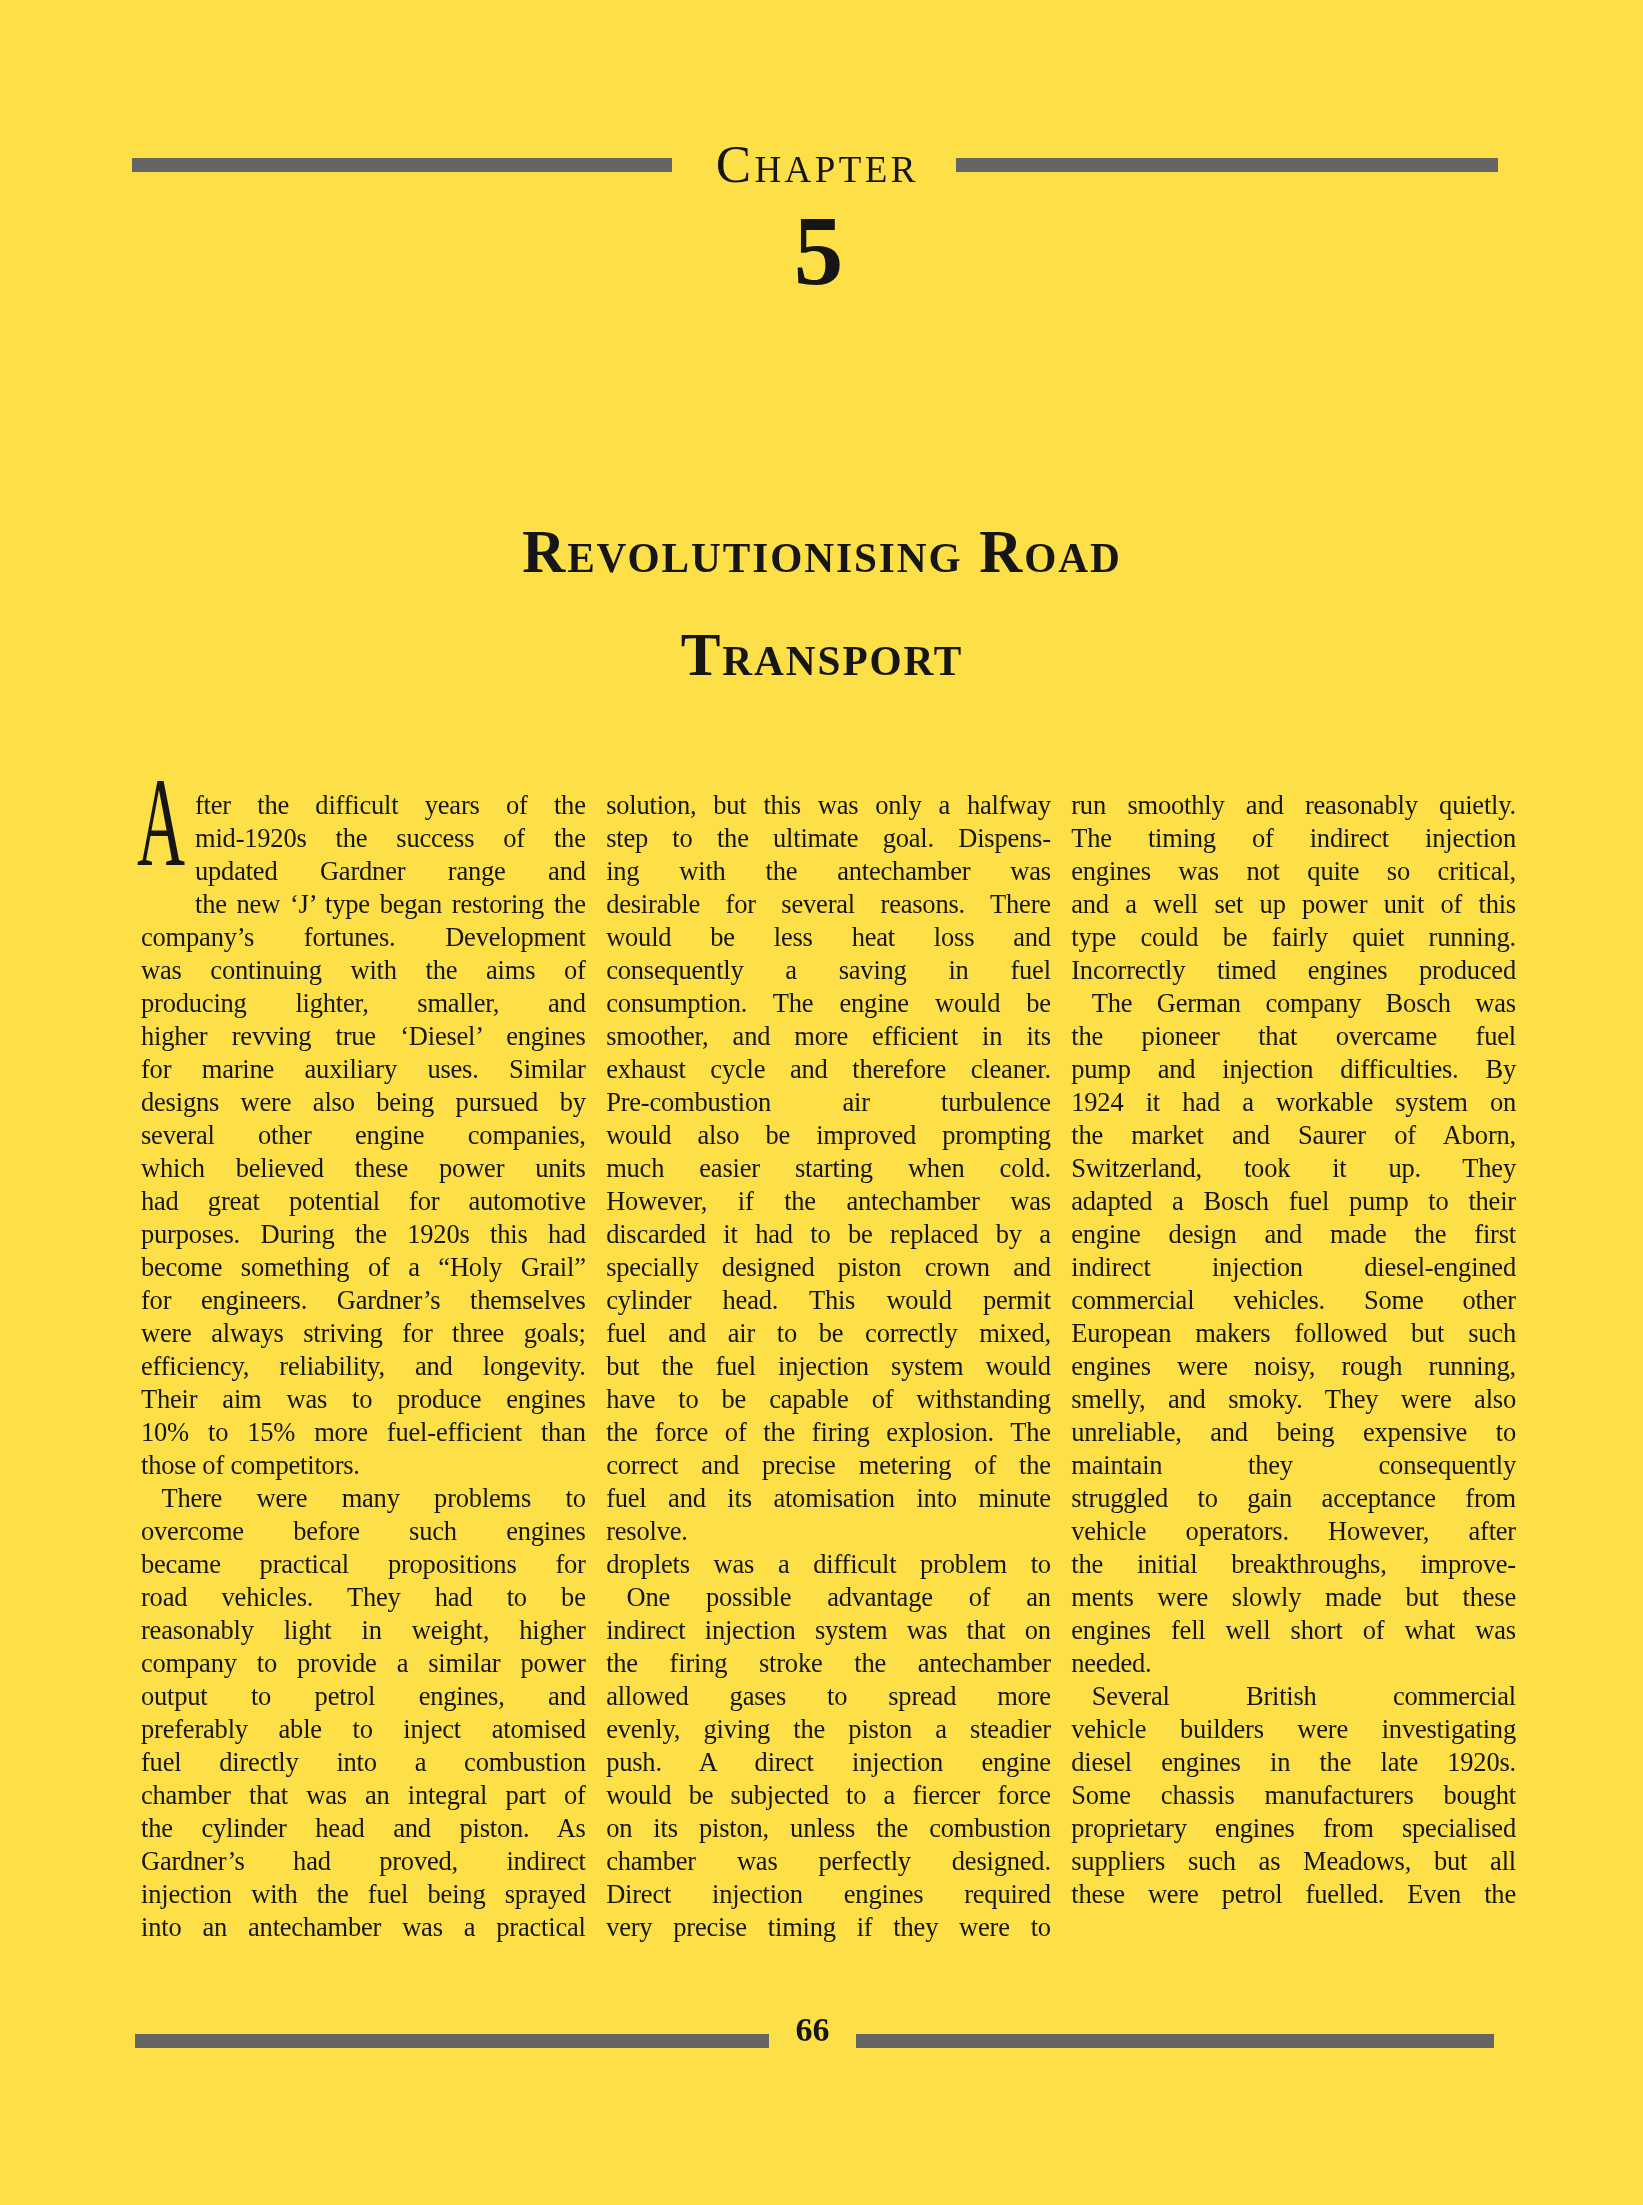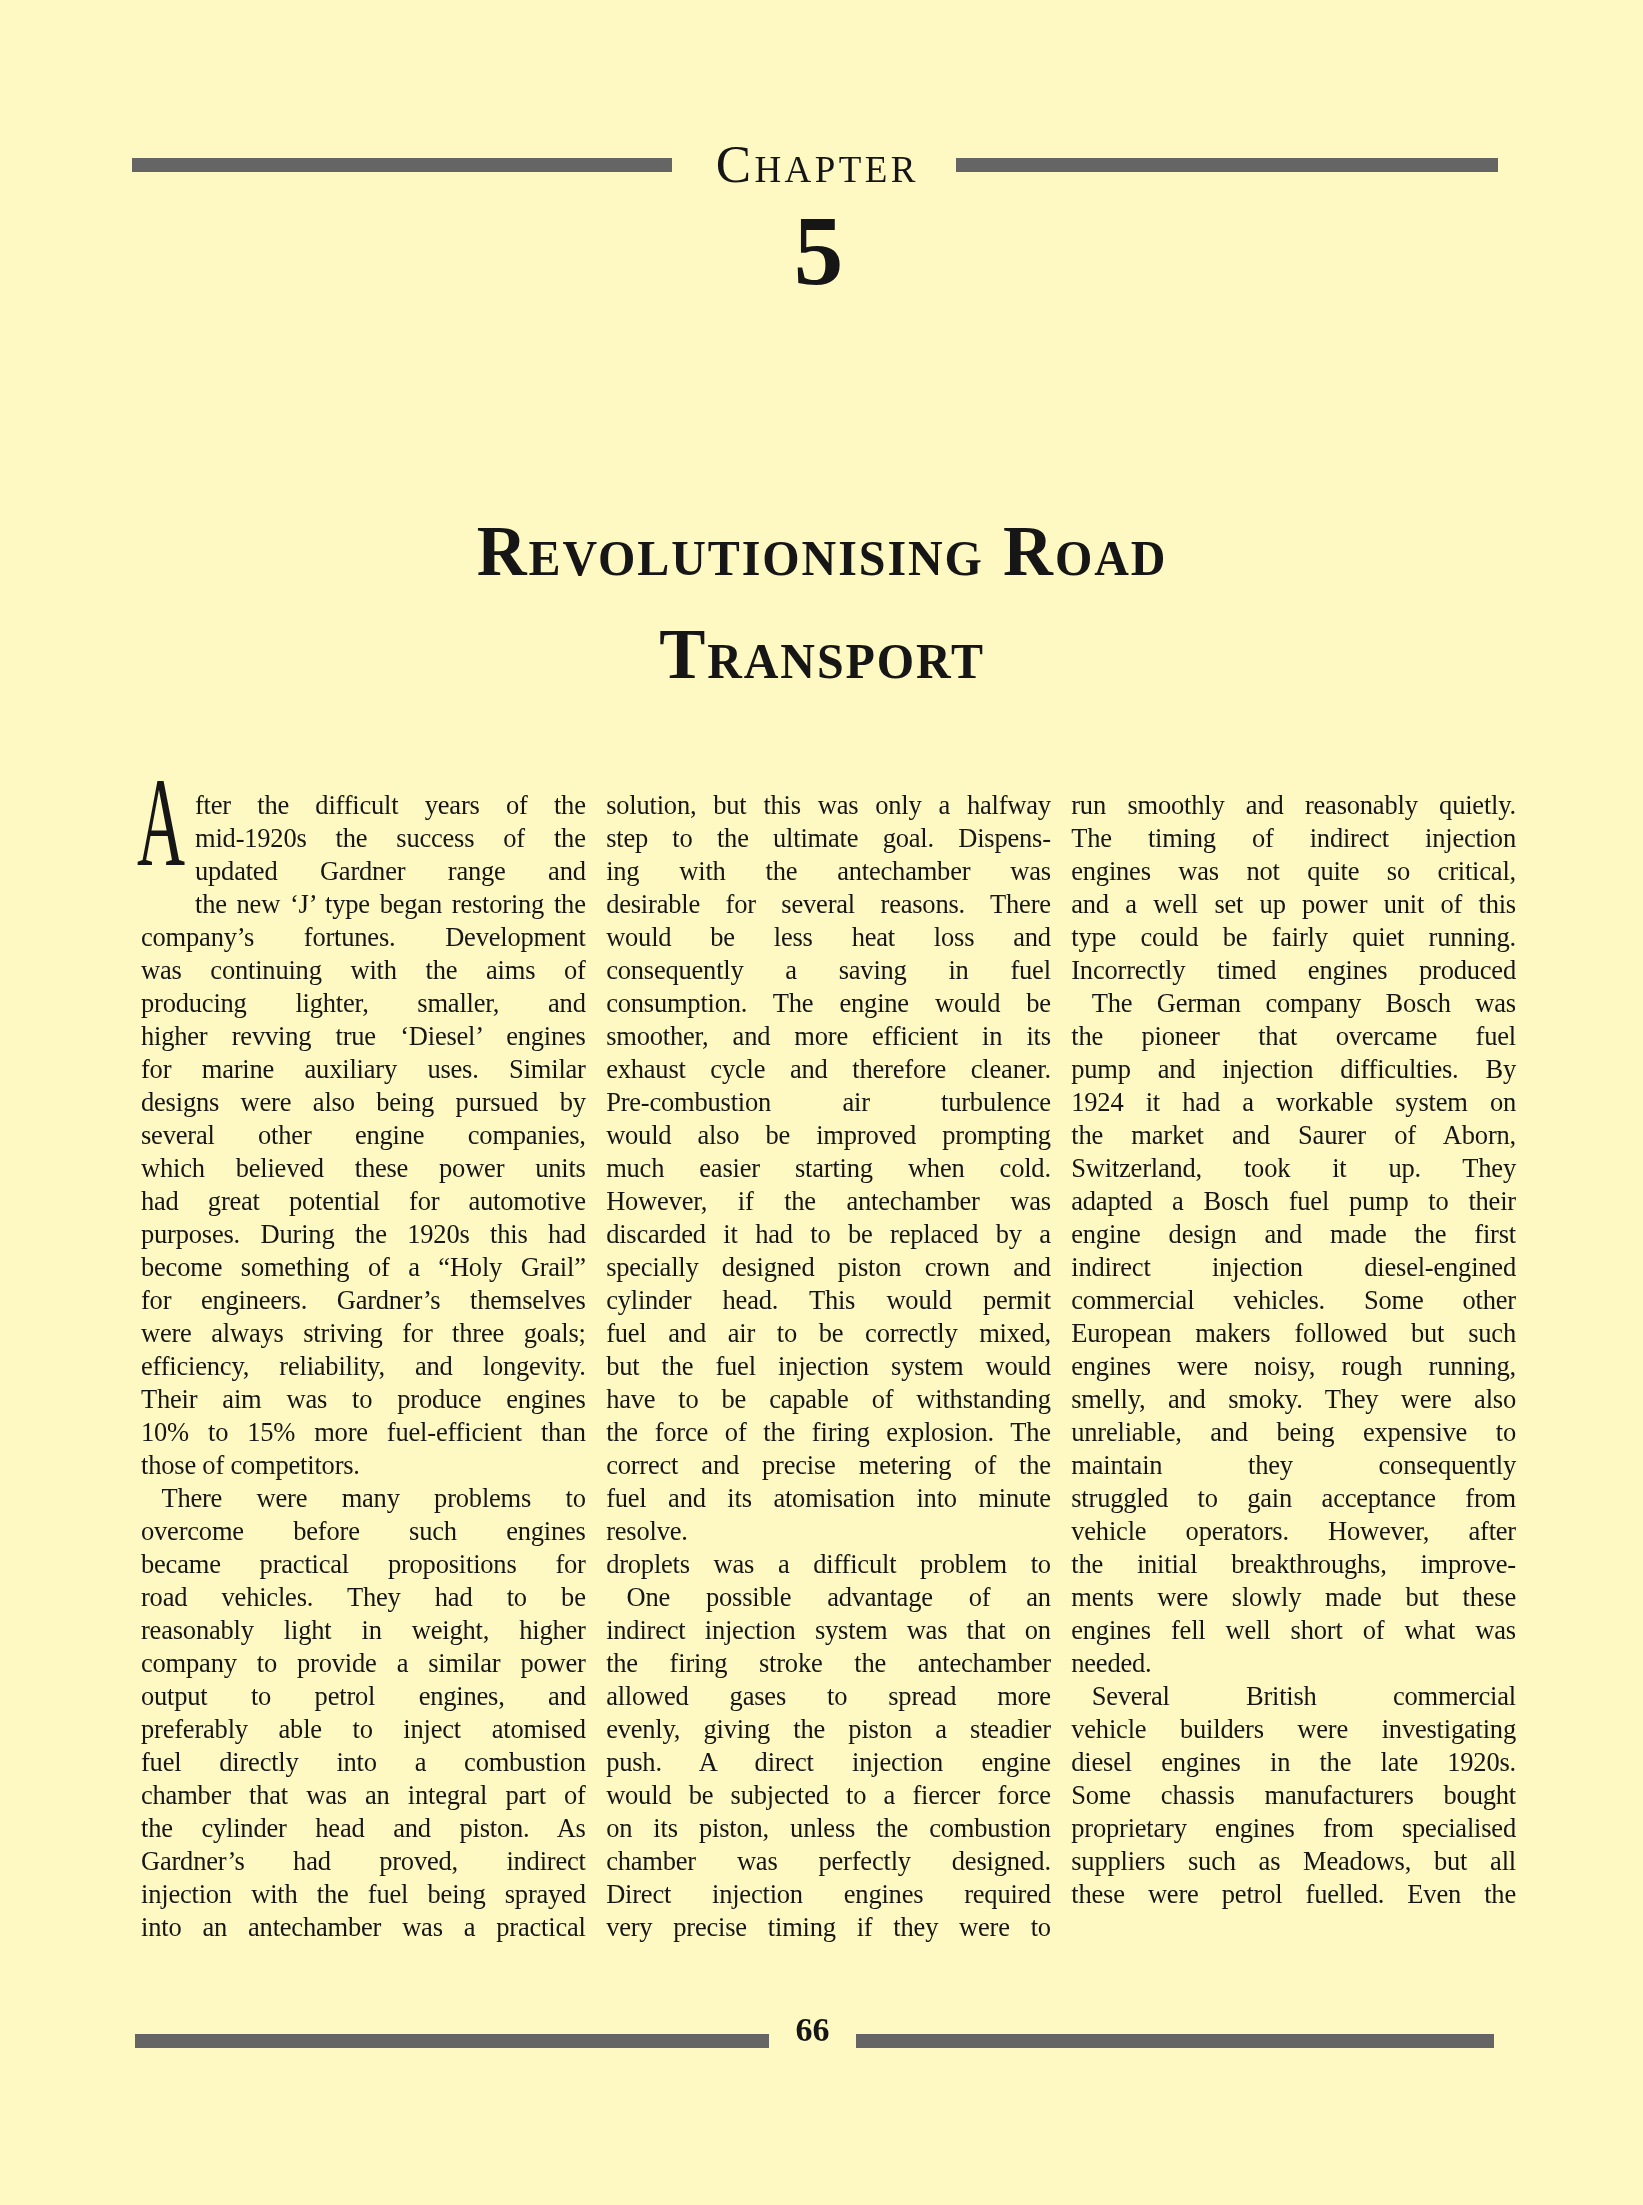--- a/index.html
+++ b/index.html
@@ -5,21 +5,21 @@
   html, body {
     margin: 0;
     padding: 0;
     background: #e8e8e8;
   }
   .page {
     position: relative;
     width: 1644px;
     height: 2205px;
     margin: 0 auto;
-    background: #fef9c3;
+    background: #fde047;
     color: #161616;
     font-family: "Liberation Serif", serif;
     overflow: hidden;
   }
 
   
   .rule {
     position: absolute;
     height: 13.6px;
     background: #656565;
@@ -47,21 +47,21 @@
   }
 
   
   .book-title {
     position: absolute;
     top: 500px;
     left: 0; right: 0;
     text-align: center;
     font-variant: small-caps;
     font-weight: bold;
-    font-size: 72px;
+    font-size: 62px;
     line-height: 103px;
     letter-spacing: 2px;
   }
   .book-title .t-line { display: block; transform: scaleX(0.96); transform-origin: center; }
 
   
   .columns {
     position: absolute;
     top: 789px;
     left: 141px;

